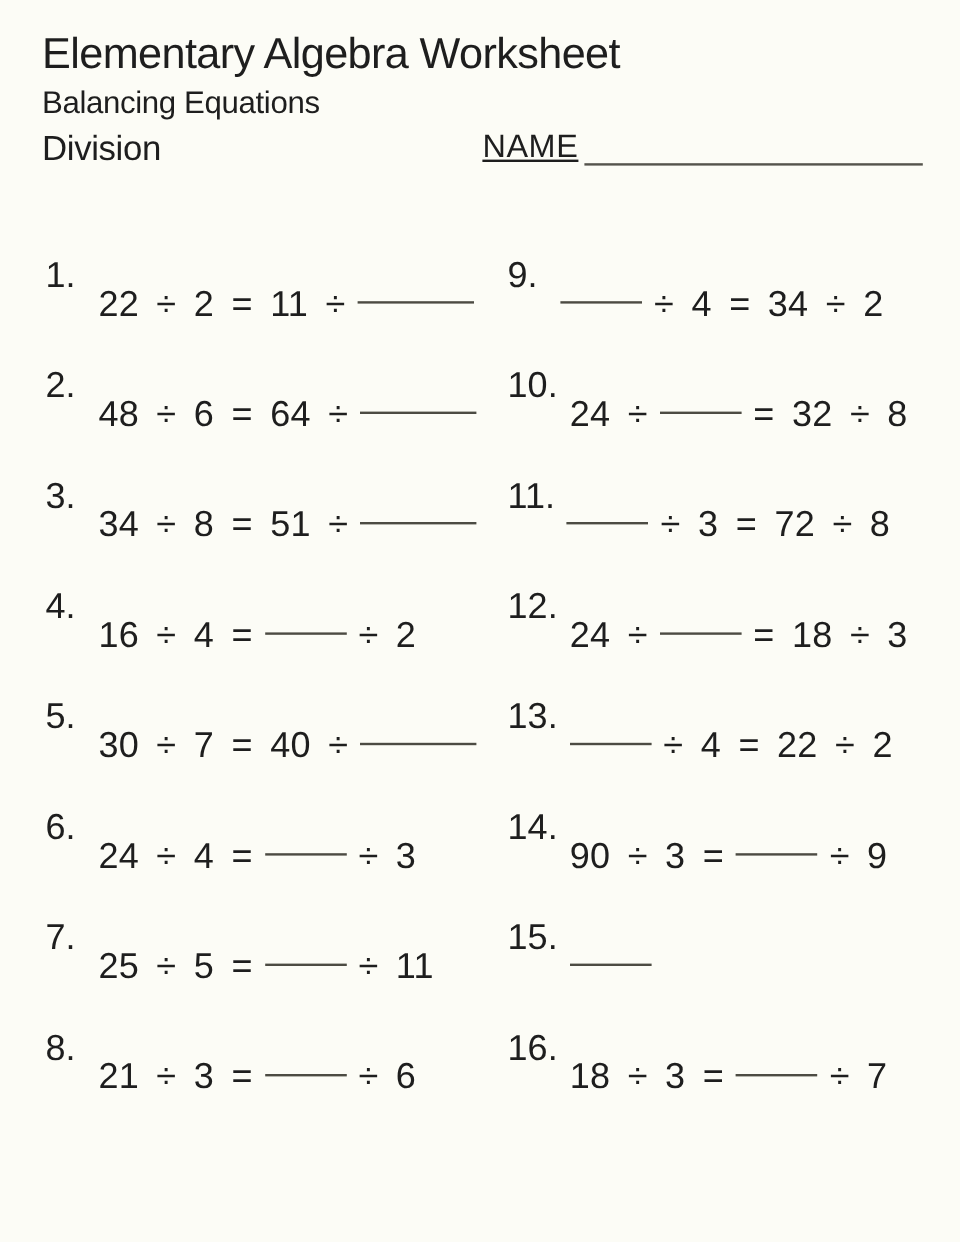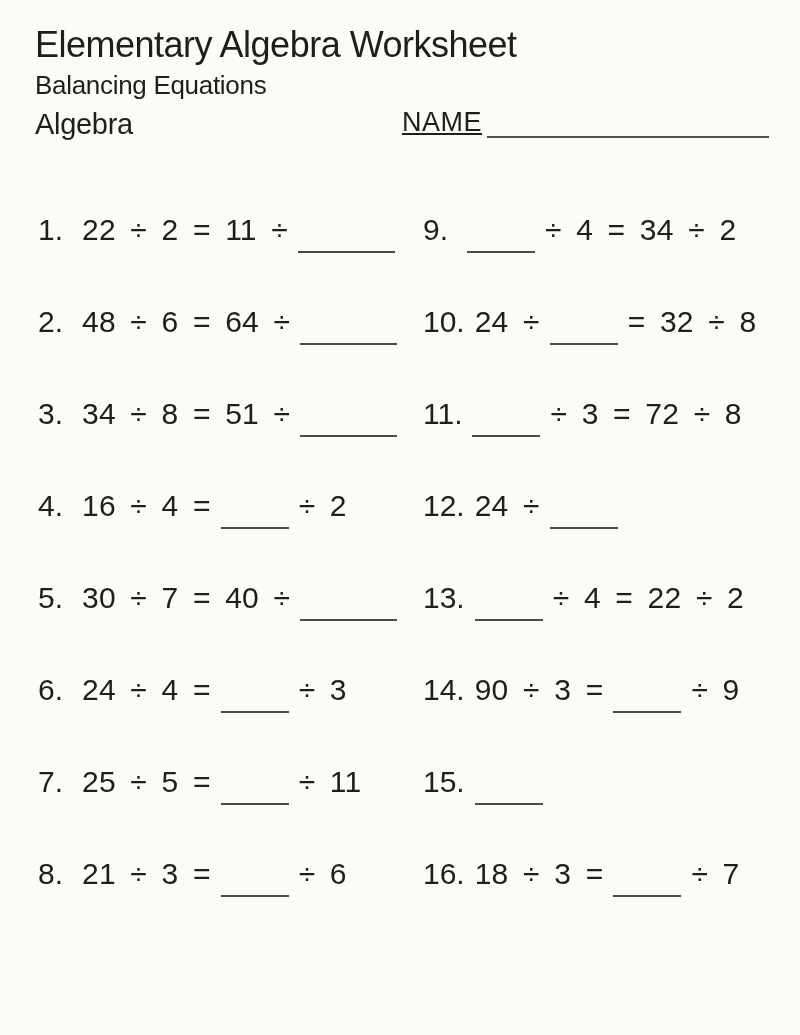--- a/index.html
+++ b/index.html
@@ -42,37 +42,37 @@
   .prob{
     height:92px;
     display:flex;
     align-items:flex-start;
     gap:10px;
     font-size:30px;
     line-height:34px;
     white-space:nowrap;
   }
   .num{flex:0 0 auto;min-width:34px;}
-  .eq{word-spacing:6px;letter-spacing:0.2px;}
+  .eq{word-spacing:6px;letter-spacing:0.2px;margin-top:24px;}
   .eq:empty{display:none;}
 
   .blank{
     flex:0 0 auto;
     width:68px;height:38px;
     border-bottom:2px solid #4c4b43;
   }
   .blank.wide{width:97px;}
 </style>
 </head>
 <body>
 
 <div class="header">
   <div class="title">Elementary Algebra Worksheet</div>
   <div class="subtitle">Balancing Equations</div>
-  <div class="topic">Algebra</div>
+  <div class="topic">Division</div>
 </div>
 
 <div class="name-row">
   <span class="name-label">NAME</span>
   <span class="name-line"></span>
 </div>
 
 <div class="col col-left">
 
   <div class="prob">
@@ -153,20 +153,21 @@
     <span class="num">11.</span>
 
     <span class="blank"></span>
     <span class="eq">÷ 3 = 72 ÷ 8</span>
   </div>
 
   <div class="prob">
     <span class="num">12.</span>
     <span class="eq">24 ÷</span>
     <span class="blank"></span>
+    <span class="eq">= 18 ÷ 3</span>
   </div>
 
   <div class="prob">
     <span class="num">13.</span>
 
     <span class="blank"></span>
     <span class="eq">÷ 4 = 22 ÷ 2</span>
   </div>
 
   <div class="prob">

